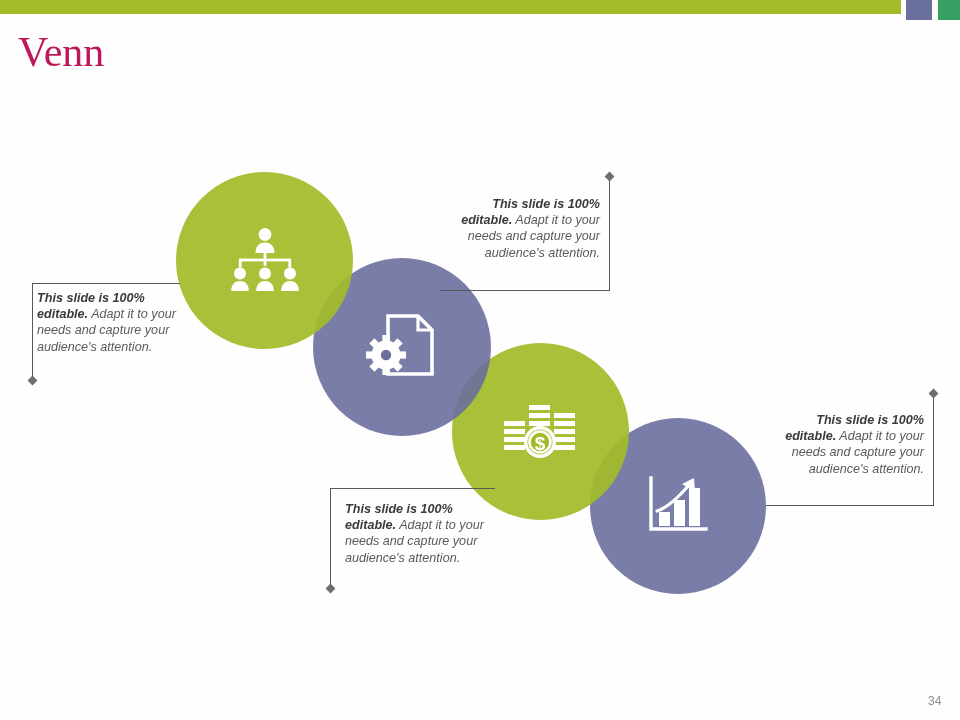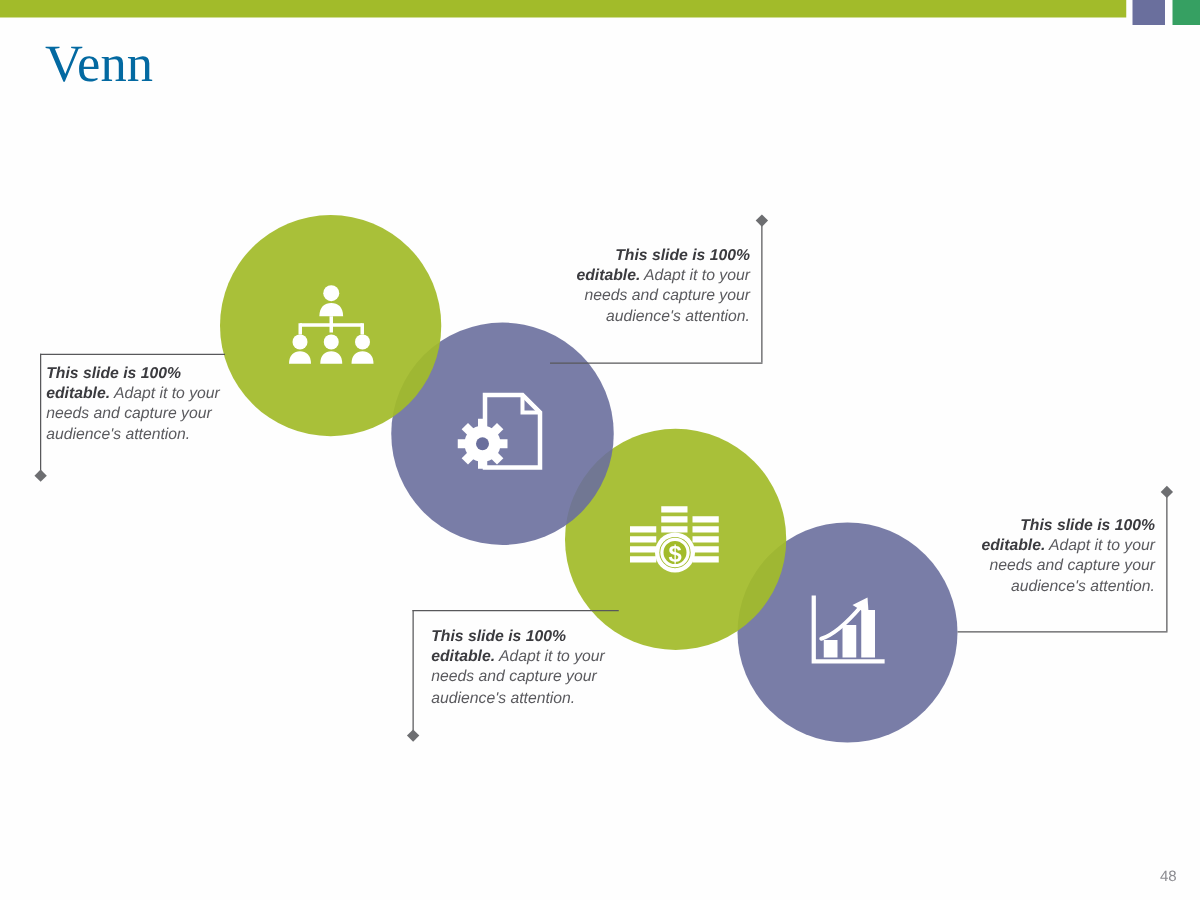--- a/index.html
+++ b/index.html
@@ -38,26 +38,26 @@
     left: 938px;
     top: 0;
     width: 22px;
     height: 20px;
     background: #36a062;
   }
 
   
   .slide-title {
     position: absolute;
-    left: 36px;
+    left: 18px;
     top: 29px;
     font-family: "Liberation Serif", serif;
     font-size: 42px;
     line-height: 46px;
-    color: #0369a1;
+    color: #be185d;
     letter-spacing: 0px;
     white-space: nowrap;
   }
 
   
   .circle {
     position: absolute;
     border-radius: 50%;
   }
   .circle-green {
@@ -258,15 +258,15 @@
 
         <circle cx="36" cy="46.5" r="6" fill="#ffffff"></circle>
         <path d="M27.2 64 C27.2 57 31.2 54 36 54 C40.8 54 44.8 57 44.8 64 Z" fill="#ffffff"></path>
 
         <circle cx="61" cy="46.5" r="6" fill="#ffffff"></circle>
         <path d="M52.2 64 C52.2 57 56.2 54 61 54 C65.8 54 69.8 57 69.8 64 Z" fill="#ffffff"></path>
       </svg>
     </div>
   </div>
 
-  <div class="page-number">48</div>
+  <div class="page-number">34</div>
 
 </div>
 
 </body></html>

